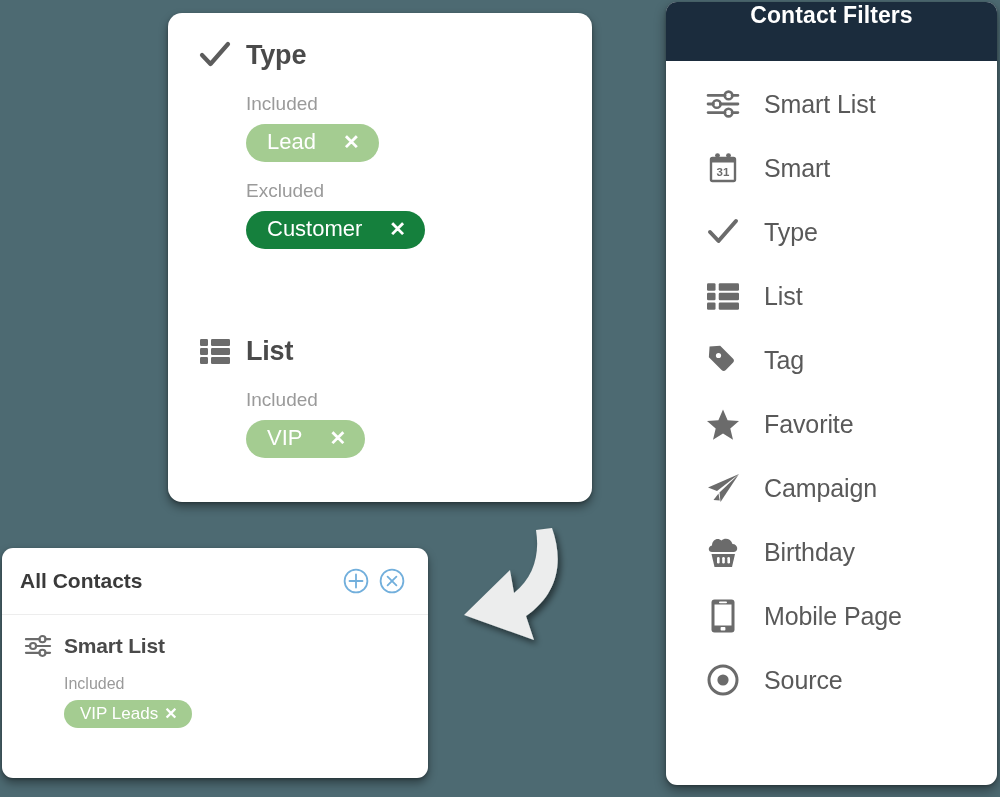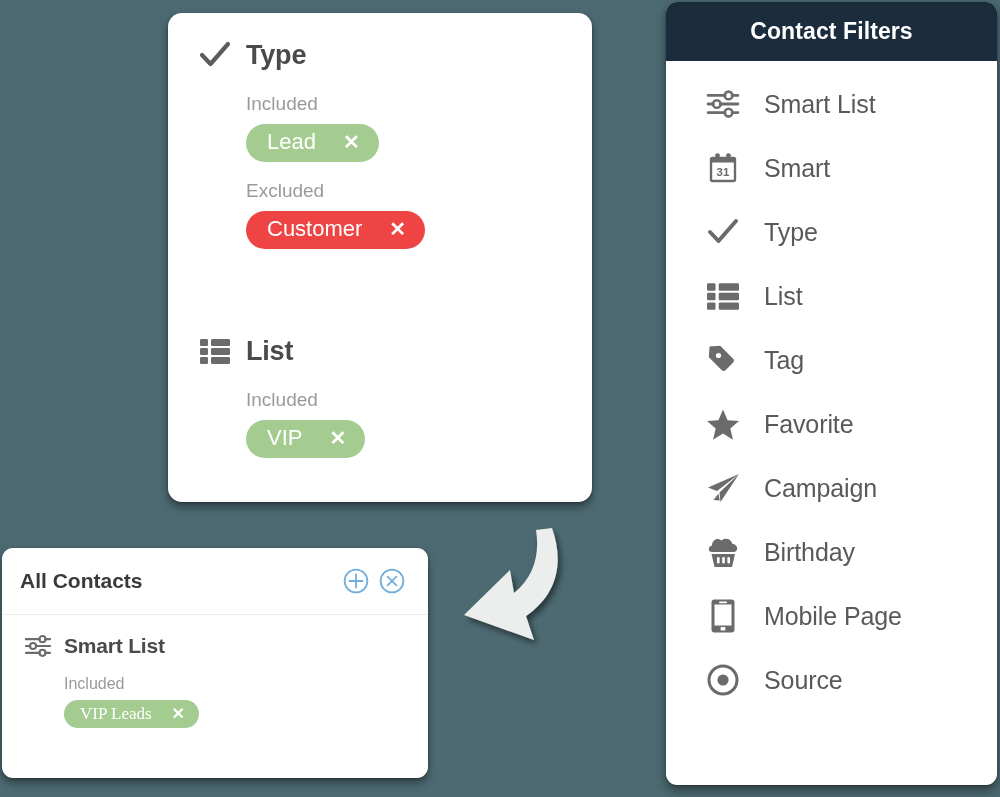--- a/index.html
+++ b/index.html
@@ -74,33 +74,32 @@
     gap: 27px;
     border-radius: 999px;
     color: #ffffff;
     font-size: 22px;
     padding: 7px 19px 9px 21px;
     line-height: 1;
     white-space: nowrap;
     cursor: pointer;
   }
   .pill.green { background: #a4cc91; }
-  .pill.red   { background: #ef4444; }
+  .pill.red   { background: #15803d; }
   .pill .x {
     font-size: 20px;
     font-weight: bold;
     line-height: 1;
     position: relative;
     top: 0px;
   }
   .pill.small {
     font-size: 17px;
     padding: 5px 14px 6px 16px;
-    gap: 20px;
-    font-family: Liberation Serif, serif;
+    gap: 6px;
   }
   .pill.small .x { font-size: 16px; }
 
   
   #all-contacts-card {
     left: 2px;
     top: 548px;
     width: 426px;
     height: 230px;
     border-radius: 11px;
@@ -144,21 +143,20 @@
     height: 783px;
     background: #ffffff;
     border-radius: 11px;
     box-shadow: 0 5px 12px rgba(0,0,0,0.42), 0 1px 3px rgba(0,0,0,0.25);
     overflow: hidden;
   }
   #sidebar-header {
     height: 59px;
     background: #1b2c3d;
     display: flex;
-    align-items: center;
     justify-content: center;
   }
   #sidebar-header-title {
     color: #ffffff;
     font-size: 23px;
     font-weight: bold;
     letter-spacing: 0.1px;
   }
   #sidebar-list { padding-top: 11px; }
   .side-item {

